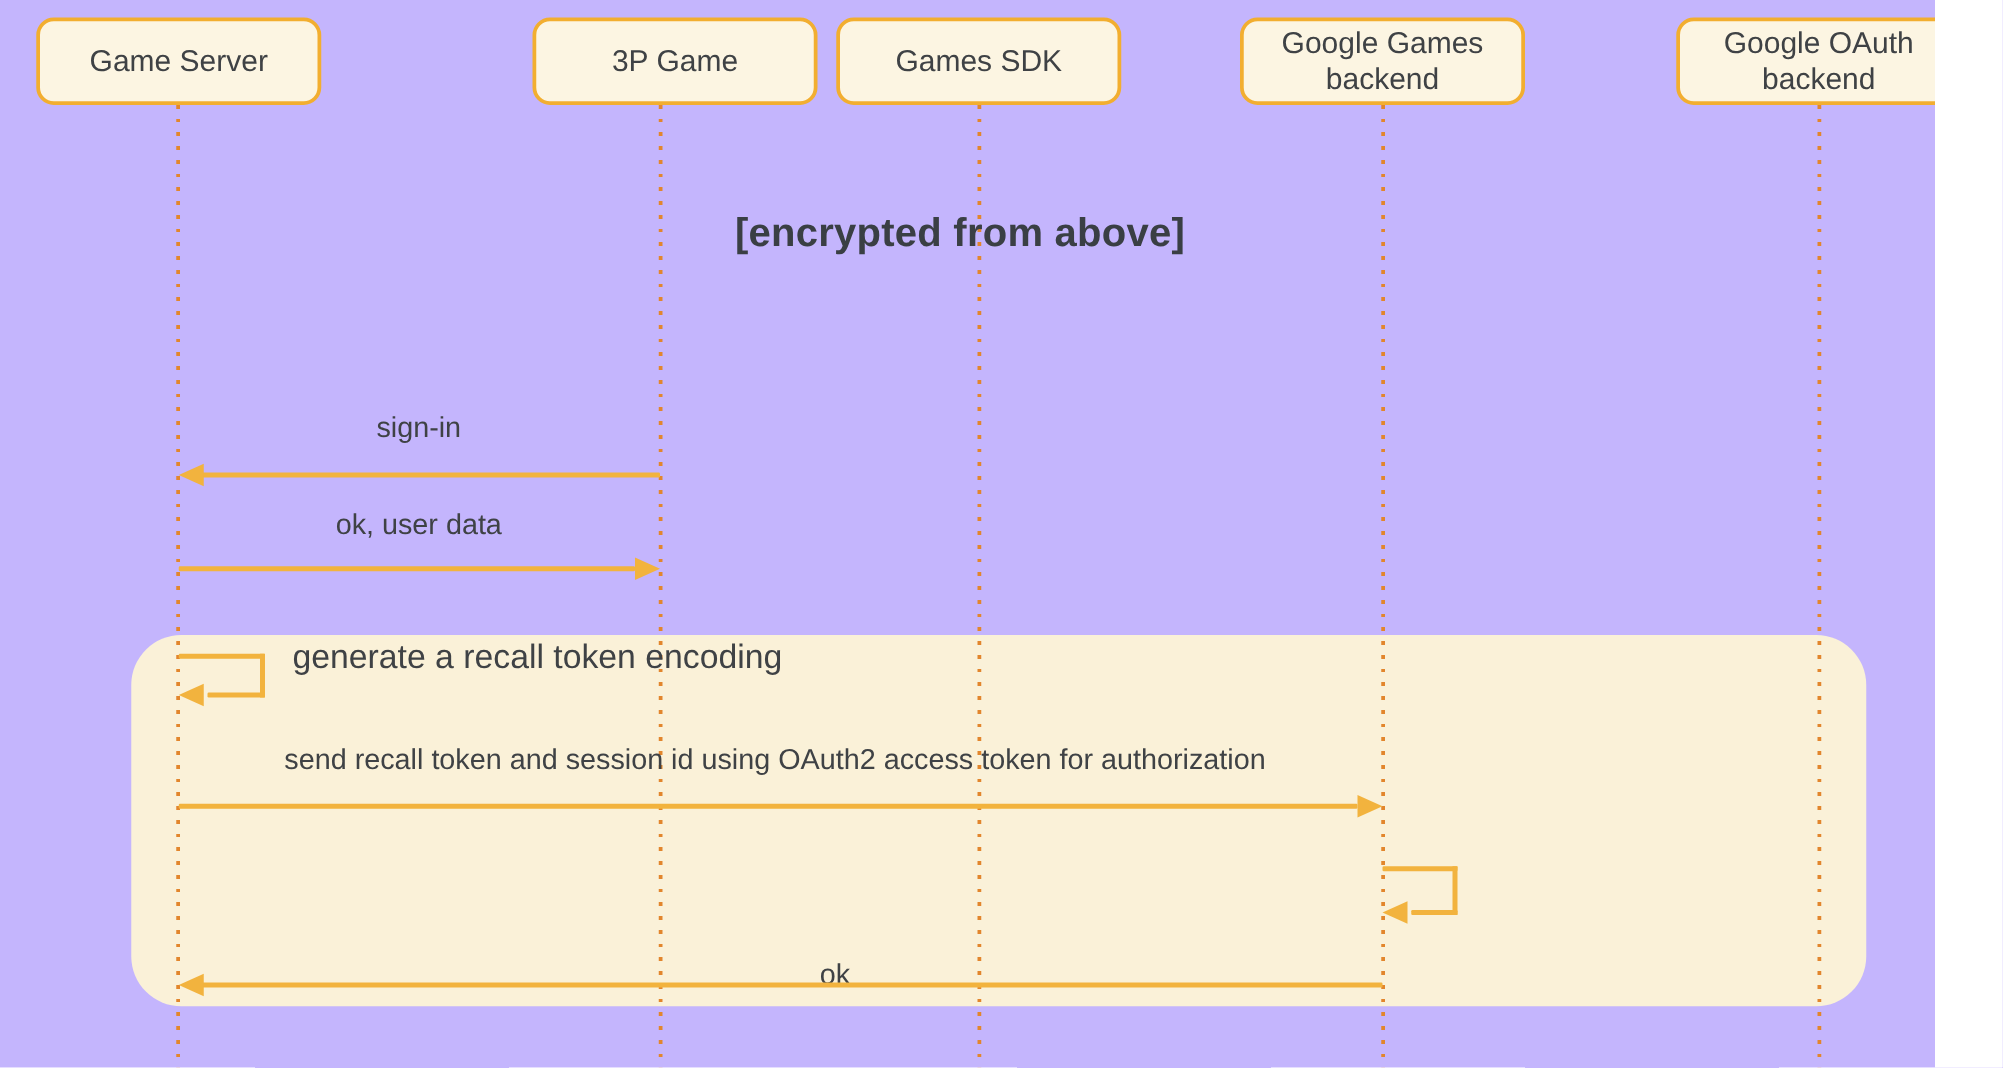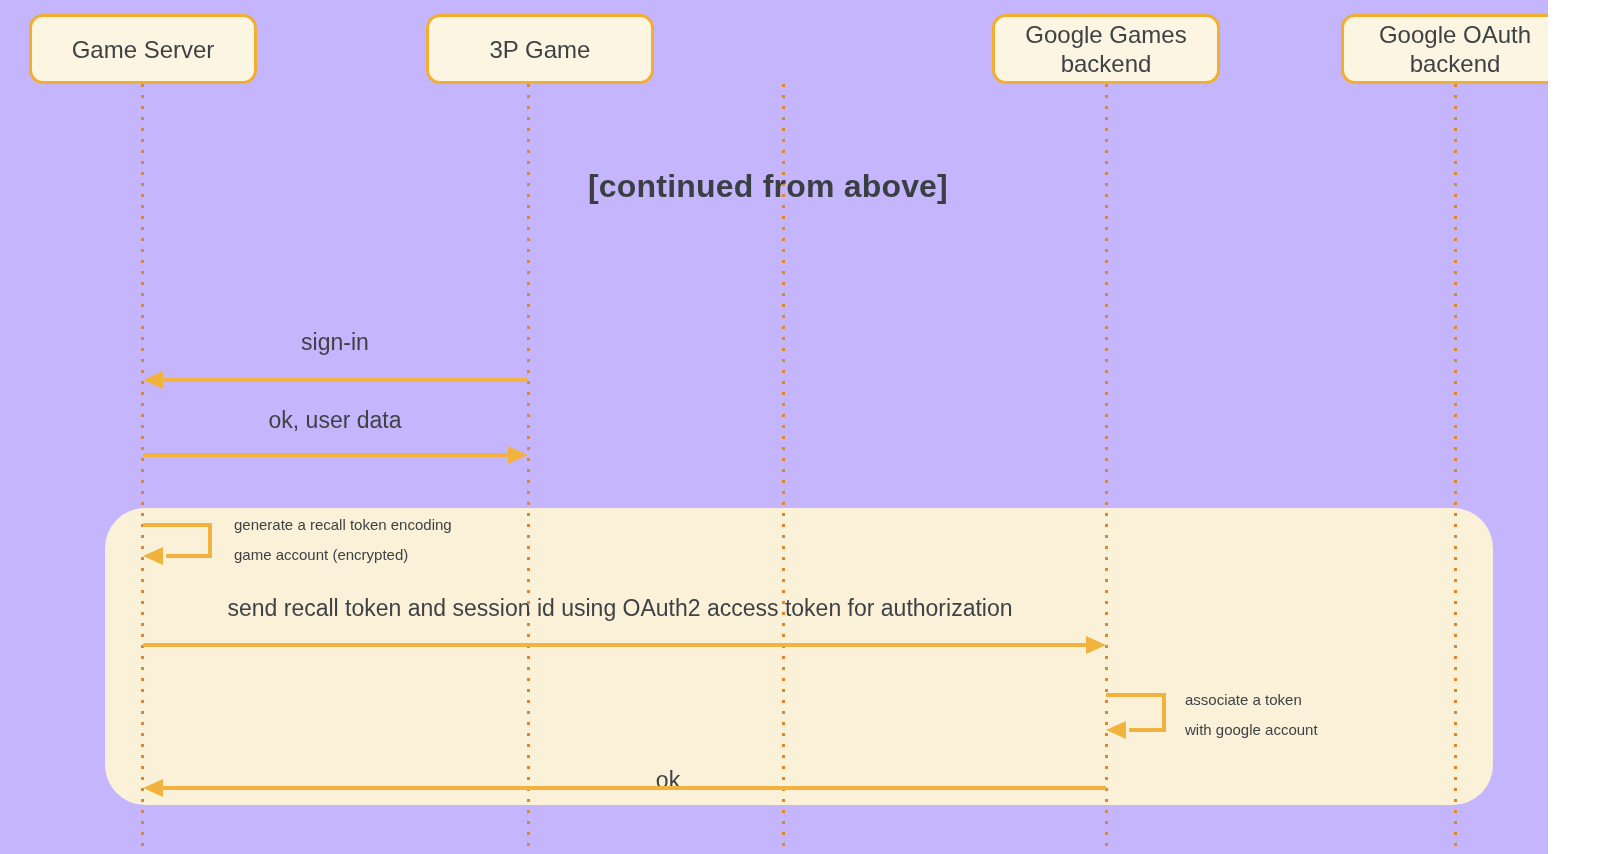--- a/index.html
+++ b/index.html
@@ -42,21 +42,21 @@
     position:absolute;width:0;height:0;z-index:3;
     border-top:9px solid transparent;border-bottom:9px solid transparent;
     border-right:20px solid var(--accent);
   }
   .head-right{
     position:absolute;width:0;height:0;z-index:3;
     border-top:9px solid transparent;border-bottom:9px solid transparent;
     border-left:20px solid var(--accent);
   }
   .loop-text{
-    position:absolute;font-size:15px;line-height:30px;color:var(--text);z-index:3;white-space:nowrap;
+    position:absolute;font-size:27px;line-height:30px;color:var(--text);z-index:3;white-space:nowrap;
   }
   .loop-text span{display:block;}
 </style>
 </head>
 <body>
 
 <div class="canvas">
 
   <div class="region" style="left:105px;top:508px;width:1388px;height:297px;"></div>
 
@@ -65,56 +65,54 @@
   <div class="lifeline" style="left:782px;top:84px;height:770px;"></div>
   <div class="lifeline" style="left:1105px;top:84px;height:770px;"></div>
   <div class="lifeline" style="left:1454px;top:84px;height:770px;"></div>
 
   <div class="actor-box" style="left:29px;">
       <span>Game Server</span>
     </div>
   <div class="actor-box" style="left:426px;">
       <span>3P Game</span>
     </div>
+  <div class="actor-box" style="left:669px;">
+      <span>Games SDK</span>
+    </div>
   <div class="actor-box" style="left:992px;align-items:center;">
       <span>Google Games backend</span>
     </div>
   <div class="actor-box" style="left:1341px;justify-content:flex-end;">
       <span>Google OAuth backend</span>
     </div>
 
-  <div class="title-note" style="left:768px;top:186px;">[continued from above]</div>
+  <div class="title-note" style="left:768px;top:186px;">[encrypted from above]</div>
 
   <div class="msg-label" style="left:335px;top:342px;">sign-in</div>
   <div class="msg-line" style="left:161px;top:378px;width:367px;"></div>
   <div class="head-left" style="left:143px;top:371px;"></div>
 
   <div class="msg-label" style="left:335px;top:420px;">ok, user data</div>
   <div class="msg-line" style="left:143px;top:453px;width:365px;"></div>
   <div class="head-right" style="left:508px;top:446px;"></div>
 
   <div class="msg-line" style="left:143px;top:523px;width:69px;"></div>
   <div class="seg-v" style="left:208px;top:523px;height:35px;"></div>
   <div class="msg-line" style="left:166px;top:554px;width:46px;"></div>
   <div class="head-left" style="left:143px;top:547px;"></div>
   <div class="loop-text" style="left:234px;top:510px;">
     <span>generate a recall token encoding</span>
-    <span>game account (encrypted)</span>
   </div>
 
   <div class="msg-label" style="left:620px;top:608px;">send recall token and session id using OAuth2 access token for authorization</div>
   <div class="msg-line" style="left:143px;top:643px;width:943px;"></div>
   <div class="head-right" style="left:1086px;top:636px;"></div>
 
   <div class="msg-line" style="left:1106px;top:693px;width:60px;"></div>
   <div class="seg-v" style="left:1162px;top:693px;height:39px;"></div>
   <div class="msg-line" style="left:1129px;top:728px;width:37px;"></div>
   <div class="head-left" style="left:1106px;top:721px;"></div>
-  <div class="loop-text" style="left:1185px;top:685px;">
-    <span>associate a token</span>
-    <span>with google account</span>
-  </div>
 
   <div class="msg-label" style="left:620px;top:780px;margin-left:48px;">ok</div>
   <div class="msg-line" style="left:161px;top:786px;width:945px;"></div>
   <div class="head-left" style="left:143px;top:779px;"></div>
 
 </div>
 
 </body></html>

